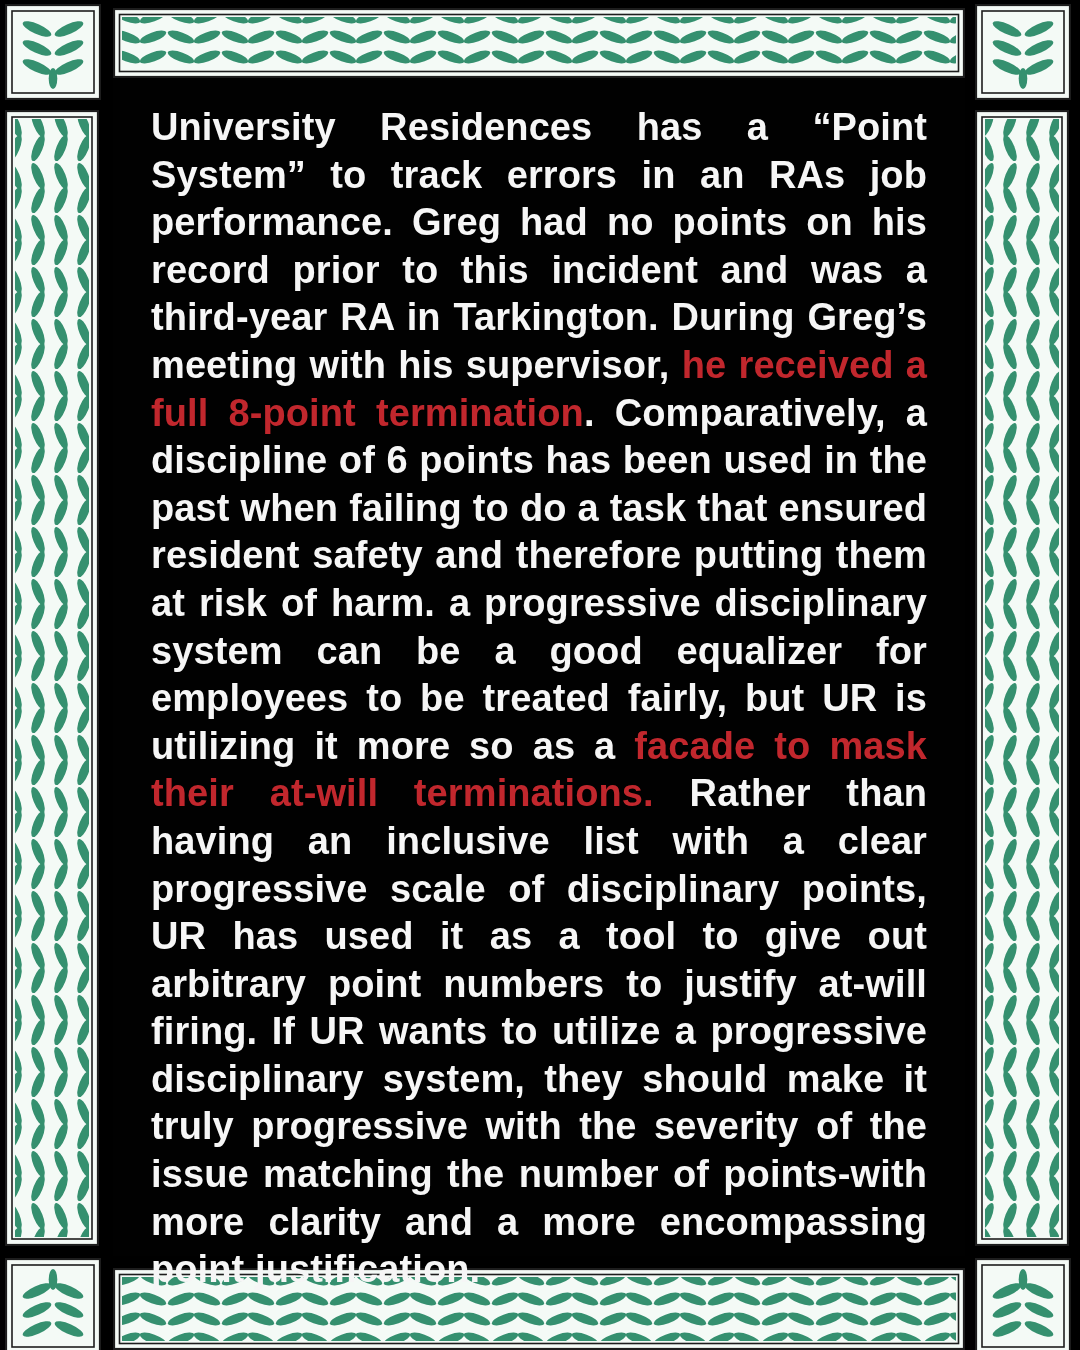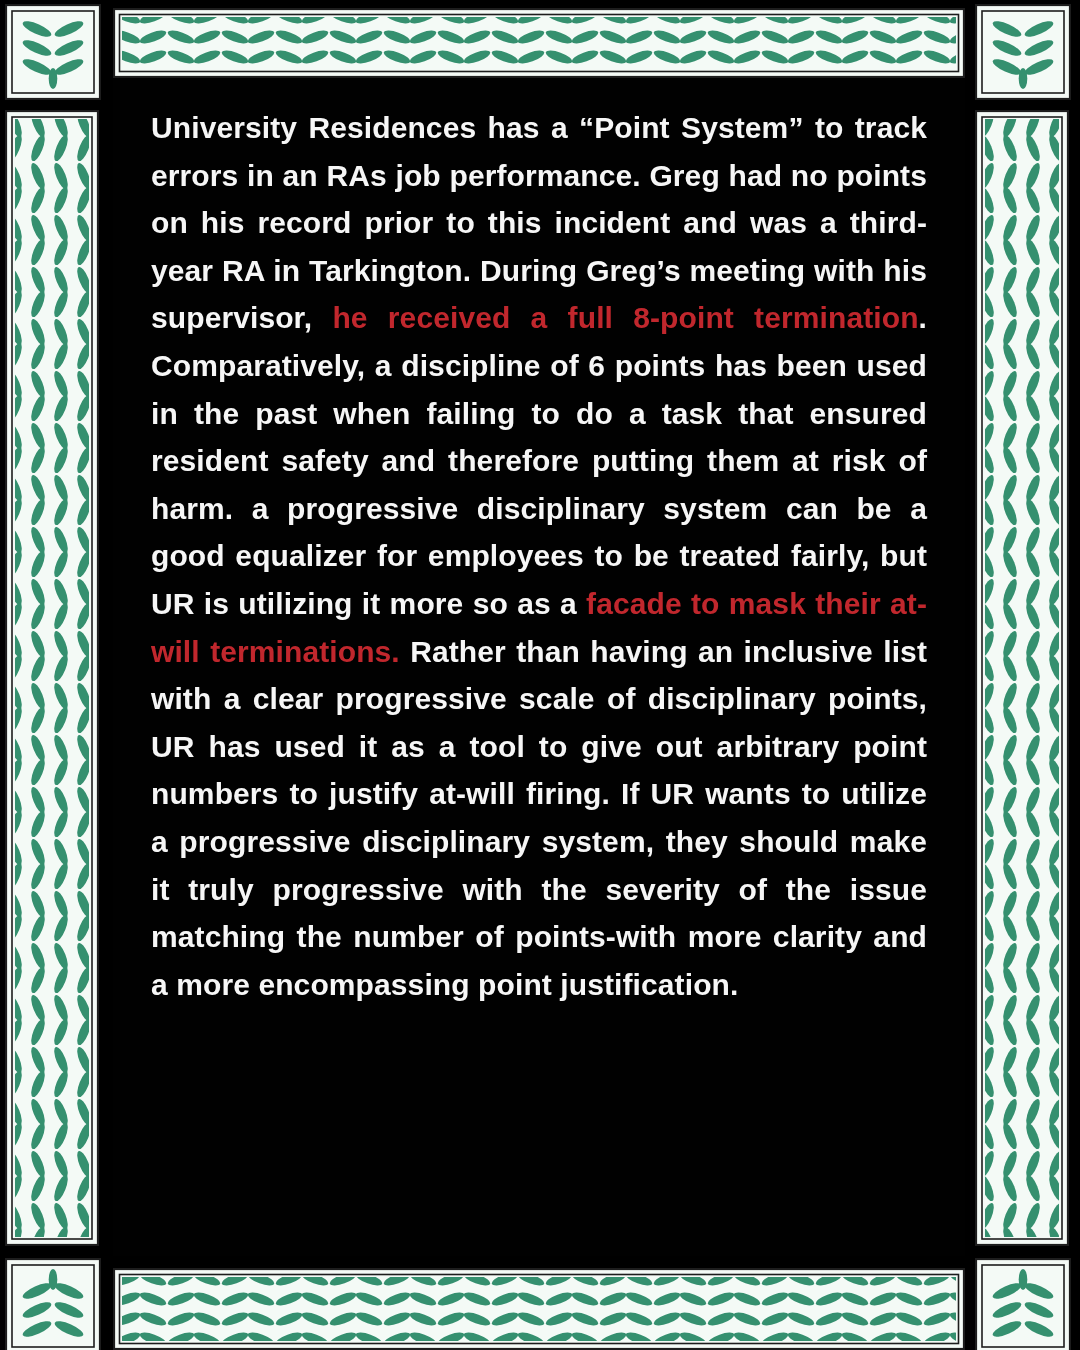--- a/index.html
+++ b/index.html
@@ -28,21 +28,21 @@
 
   .panel {
     position: absolute;
     left: 113px; top: 78px;
     width: 852px; height: 1178px;
     background: var(--panel-background, #010101);
   }
   .article {
     margin: 0;
     padding: 26px 38px 0 38px;
-    font-size: 30px;
+    font-size: 38px;
     line-height: 47.6px;
     font-weight: 700;
     letter-spacing: 0.1px;
     color: var(--body-text, #f6f6f6);
     text-align: justify;
   }
   .article .hl { color: var(--highlight-text, #c1272d); }
 </style>
 </head>
 <body>

